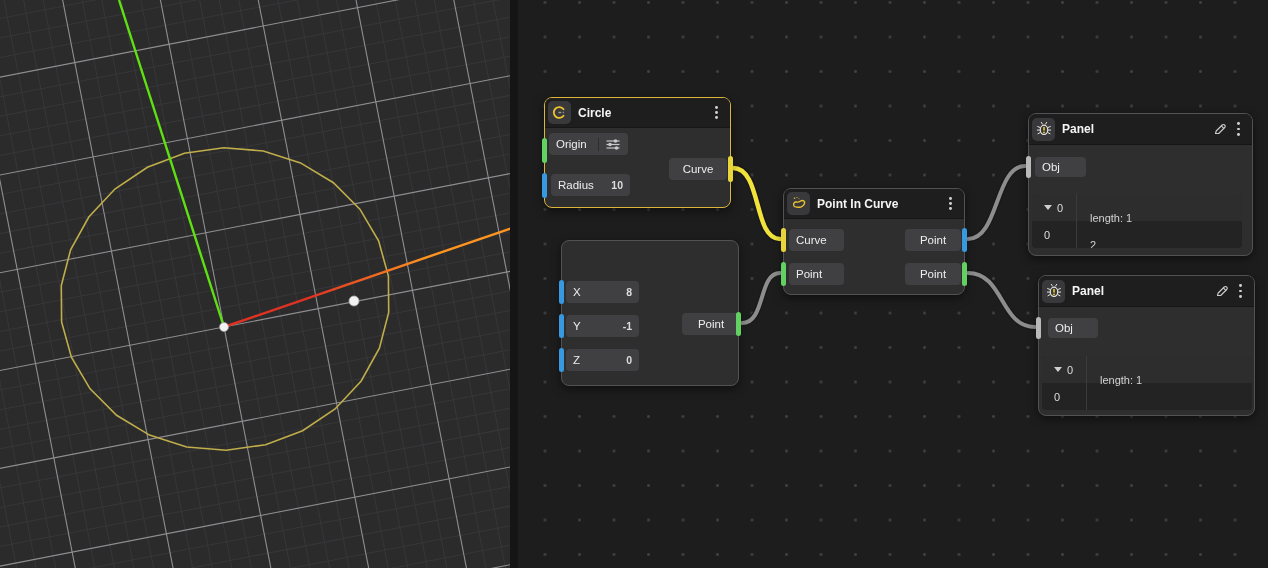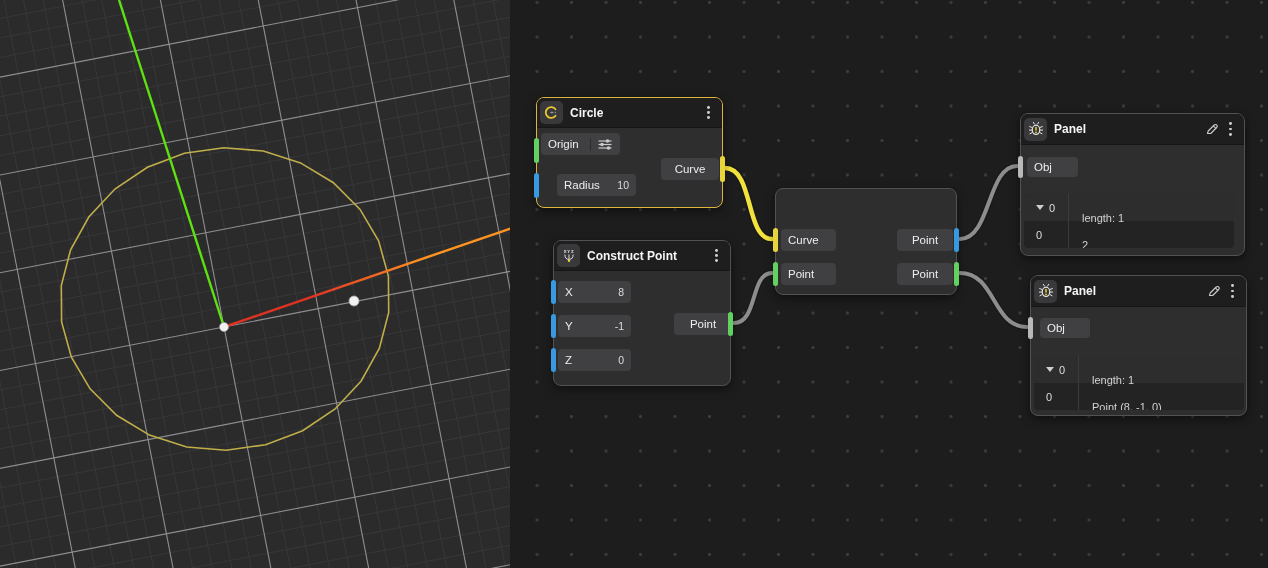--- a/index.html
+++ b/index.html
@@ -1,17 +1,17 @@
 <!DOCTYPE html>
 <html style="--editor-bg: #1d1d1e; --dot-grid: #3e3e3e; --node-bg: #2e2e2f; --node-header-bg: #1e1e1f; --node-border: #525254; --selected-border: #dcb53a; --pill-bg: #404042; --port-green: #62d162; --port-blue: #3799e0; --port-yellow: #e8d53c; --port-gray: #b9b9b9; --viewport-bg: #2b2b2c; --grid-major: #8f8f92; --grid-minor: #37373a; --circle-curve: #bfae4a; --axis-green: #5ee012; --axis-red: #e03222; --axis-orange: #ff9420; --point-dot: #f2f2f2;"><head>
 <meta charset="utf-8">
 <style>
   html,body{margin:0;padding:0;background:#151516;}
   body{font-family:"Liberation Sans",sans-serif;}
-  .app{display:flex;width:1268px;height:568px;overflow:hidden;}
+  .app{display:flex;width:1268px;height:568px;overflow:hidden;gap:8px;}
 
   
   .viewport{flex:0 0 510px;width:510px;height:568px;position:relative;}
   #vp-svg{display:block;background:var(--viewport-bg,#2b2b2c);}
 
   
   .editor{position:relative;flex:1;height:568px;
     background-color:var(--editor-bg,#1d1d1e);
     background-image:radial-gradient(circle,var(--dot-grid,#3e3e3e) 1.2px,transparent 1.7px);
     background-size:34.5px 34.5px;background-position:9.75px -14.75px;}
@@ -31,21 +31,21 @@
   .ntitle{font-size:12px;font-weight:bold;color:#f5f5f5;white-space:nowrap;}
   .kebab{display:flex;flex-direction:column;gap:2.6px;padding:3px;margin-left:auto;cursor:pointer;}
   .kebab i{width:2.8px;height:2.8px;border-radius:50%;background:#cfcfcf;}
   .panel .kebab{margin-left:0;}
   .pencil{margin-left:auto;display:flex;cursor:pointer;}
 
   .pill{position:absolute;height:22px;background:var(--pill-bg,#404042);border-radius:4px;
     display:flex;align-items:center;padding:0 7px;box-sizing:border-box;
     font-size:11.5px;color:#ededed;}
   .pill .plabel{white-space:nowrap;}
-  .pill .pvalue{margin-left:auto;font-size:10.5px;font-weight:normal;color:#dcdcdc;}
+  .pill .pvalue{margin-left:auto;font-size:10.5px;font-weight:bold;color:#dcdcdc;}
   .pill.center{justify-content:center;}
   .sliders{margin-left:auto;display:flex;padding-left:6px;border-left:1px solid #2d2d2f;}
 
   .port{position:absolute;width:5px;border-radius:2.5px;z-index:3;}
   .port.pin{left:-3px;}.port.pout{right:-3px;}
   .port.green{background:var(--port-green,#62d162);}
   .port.blue{background:var(--port-blue,#3799e0);}
   .port.yellow{background:var(--port-yellow,#e8d53c);}
   .port.gray{background:var(--port-gray,#b9b9b9);}
 
@@ -302,49 +302,33 @@
           <svg width="16" height="13" viewBox="0 0 16 13">
             <line x1="1.5" y1="3" x2="14.5" y2="3" stroke="#c9c9c9" stroke-width="1.2"></line>
             <line x1="1.5" y1="6.5" x2="14.5" y2="6.5" stroke="#c9c9c9" stroke-width="1.2"></line>
             <line x1="1.5" y1="10" x2="14.5" y2="10" stroke="#c9c9c9" stroke-width="1.2"></line>
             <circle cx="10.5" cy="3" r="1.8" fill="#c9c9c9"></circle>
             <circle cx="5" cy="6.5" r="1.8" fill="#c9c9c9"></circle>
             <circle cx="11.5" cy="10" r="1.8" fill="#c9c9c9"></circle>
           </svg>
         </span>
       </div>
-      <div class="pill" style="left:20px;top:76px;width:79px">
+      <div class="pill" style="left:6px;top:76px;width:79px">
         <span class="plabel">Radius</span>
         <span class="pvalue">10</span>
       </div>
       <div class="pill center" style="left:124px;top:60px;width:58px">
         <span class="plabel">Curve</span>
       </div>
       <span class="port pin green" style="top:40px;height:25px"></span>
       <span class="port pin blue" style="top:75px;height:25px"></span>
       <span class="port pout yellow" style="top:58px;height:26px"></span>
     </div>
 
     <div class="node" style="left:43px;top:240px;width:178px;height:146px">
-      <div class="nhead">
-        <span class="iconbox">
-          <svg width="18" height="18" viewBox="0 0 24 22">
-            <text x="12" y="6.5" font-size="5.6" font-weight="bold" fill="#e8e8e8" text-anchor="middle" letter-spacing="1" font-family="Liberation Sans, sans-serif">XYZ</text>
-            <path d="M6.5 9 C6.5 13.5 8.5 15.5 12 15.5 C15.5 15.5 17.5 13.5 17.5 9" fill="none" stroke="#e0e0e0" stroke-width="1.3"></path>
-            <line x1="12" y1="9" x2="12" y2="15.5" stroke="#e0e0e0" stroke-width="1.3"></line>
-            <circle cx="12" cy="17.4" r="1.6" fill="#f0cf2d"></circle>
-          </svg>
-        </span>
-        <span class="ntitle">Construct Point</span>
-        <span class="kebab">
-            <i></i>
-            <i></i>
-            <i></i>
-          </span>
-      </div>
       <div class="pill" style="left:4px;top:40px;width:73px">
         <span class="plabel">X</span>
         <span class="pvalue">8</span>
       </div>
       <div class="pill" style="left:4px;top:74px;width:73px">
         <span class="plabel">Y</span>
         <span class="pvalue">-1</span>
       </div>
       <div class="pill" style="left:4px;top:108px;width:73px">
         <span class="plabel">Z</span>
@@ -353,20 +337,36 @@
       <div class="pill center" style="left:120px;top:72px;width:58px">
         <span class="plabel">Point</span>
       </div>
       <span class="port pin blue" style="top:39px;height:24px"></span>
       <span class="port pin blue" style="top:73px;height:24px"></span>
       <span class="port pin blue" style="top:107px;height:24px"></span>
       <span class="port pout green" style="top:71px;height:24px"></span>
     </div>
 
     <div class="node" style="left:265px;top:188px;width:182px;height:107px">
+      <div class="nhead">
+        <span class="iconbox">
+          <svg width="18" height="18" viewBox="0 0 22 22">
+            <path d="M4.8 13.5 C3.6 10.5 5.5 8 8 8.6 C10 9.1 11.5 8.3 13 7.3 C15.5 5.7 18.6 7.4 17.8 10 C17 12.8 13.8 15.4 10.2 14.9 C7.8 14.6 5.6 15.3 4.8 13.5 Z" fill="none" stroke="#edc52f" stroke-width="1.7"></path>
+            <circle cx="5.5" cy="4" r="0.9" fill="#edc52f"></circle>
+            <circle cx="8.5" cy="3" r="0.7" fill="#edc52f"></circle>
+            <circle cx="11" cy="4.6" r="0.6" fill="#edc52f"></circle>
+          </svg>
+        </span>
+        <span class="ntitle">Point In Curve</span>
+        <span class="kebab">
+            <i></i>
+            <i></i>
+            <i></i>
+          </span>
+      </div>
       <div class="pill" style="left:5px;top:40px;width:55px">
         <span class="plabel">Curve</span>
       </div>
       <div class="pill" style="left:5px;top:74px;width:55px">
         <span class="plabel">Point</span>
       </div>
       <div class="pill center" style="left:121px;top:40px;width:56px">
         <span class="plabel">Point</span>
       </div>
       <div class="pill center" style="left:121px;top:74px;width:56px">
@@ -468,19 +468,18 @@
           <div class="pcell idx">
             <span class="tri"></span>
             <span>0</span>
           </div>
           <div class="pcell val">length: 1</div>
         </div>
         <div class="prow">
           <div class="pcell idx">
             <span>0</span>
           </div>
-          <div class="pcell val">Point (8, -1, 0)</div>
         </div>
       </div>
     </div>
 
   </div>
 </div>
 
 </body></html>

